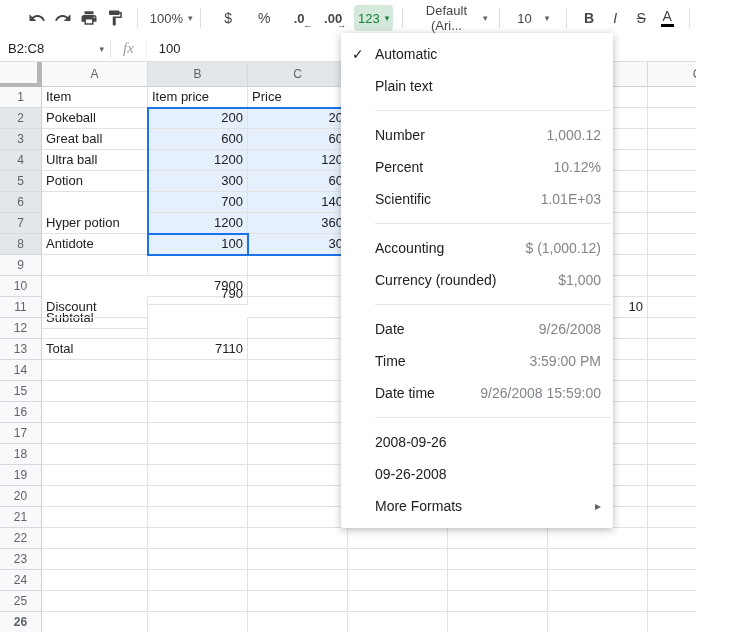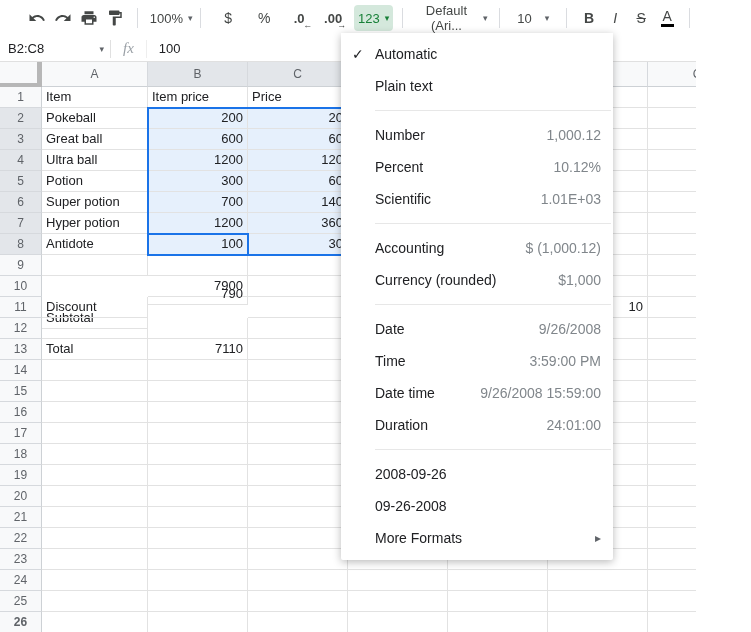--- a/index.html
+++ b/index.html
@@ -230,21 +230,20 @@
       <div class="cell" style="left: 448px; top: 88px; width: 100px; height: 21px;"></div>
       <div class="cell" style="left: 548px; top: 88px; width: 100px; height: 21px;"></div>
       <div class="cell" style="left: 648px; top: 88px; width: 100px; height: 21px;"></div>
       <div class="cell" style="left: 42px; top: 109px; width: 106px; height: 21px;">Potion</div>
       <div class="cell num" style="left: 148px; top: 109px; width: 100px; height: 21px;">300</div>
       <div class="cell num" style="left: 248px; top: 109px; width: 100px; height: 21px;">60</div>
       <div class="cell" style="left: 348px; top: 109px; width: 100px; height: 21px;"></div>
       <div class="cell" style="left: 448px; top: 109px; width: 100px; height: 21px;"></div>
       <div class="cell" style="left: 548px; top: 109px; width: 100px; height: 21px;"></div>
       <div class="cell" style="left: 648px; top: 109px; width: 100px; height: 21px;"></div>
-      <div class="cell" style="left: 42px; top: 130px; width: 106px; height: 21px;">Super potion</div>
       <div class="cell num" style="left: 148px; top: 130px; width: 100px; height: 21px;">700</div>
       <div class="cell num" style="left: 248px; top: 130px; width: 100px; height: 21px;">140</div>
       <div class="cell" style="left: 348px; top: 130px; width: 100px; height: 21px;"></div>
       <div class="cell" style="left: 448px; top: 130px; width: 100px; height: 21px;"></div>
       <div class="cell" style="left: 548px; top: 130px; width: 100px; height: 21px;"></div>
       <div class="cell" style="left: 648px; top: 130px; width: 100px; height: 21px;"></div>
       <div class="cell" style="left: 42px; top: 151px; width: 106px; height: 21px;">Hyper potion</div>
       <div class="cell num" style="left: 148px; top: 151px; width: 100px; height: 21px;">1200</div>
       <div class="cell num" style="left: 248px; top: 151px; width: 100px; height: 21px;">360</div>
       <div class="cell" style="left: 348px; top: 151px; width: 100px; height: 21px;"></div>
@@ -424,24 +423,20 @@
         <span class="mi-example">9/26/2008</span>
       </div>
       <div class="menu-item">
         <span class="mi-label">Time</span>
         <span class="mi-example">3:59:00 PM</span>
       </div>
       <div class="menu-item">
         <span class="mi-label">Date time</span>
         <span class="mi-example">9/26/2008 15:59:00</span>
       </div>
-      <div class="menu-item">
-        <span class="mi-label">Duration</span>
-        <span class="mi-example">24:01:00</span>
-      </div>
       <div class="menu-divider"></div>
       <div class="menu-item">
         <span class="mi-label">2008-09-26</span>
       </div>
       <div class="menu-item">
         <span class="mi-label">09-26-2008</span>
       </div>
       <div class="menu-item">
         <span class="mi-label">More Formats</span>
         <span class="mi-arrow">▸</span>

